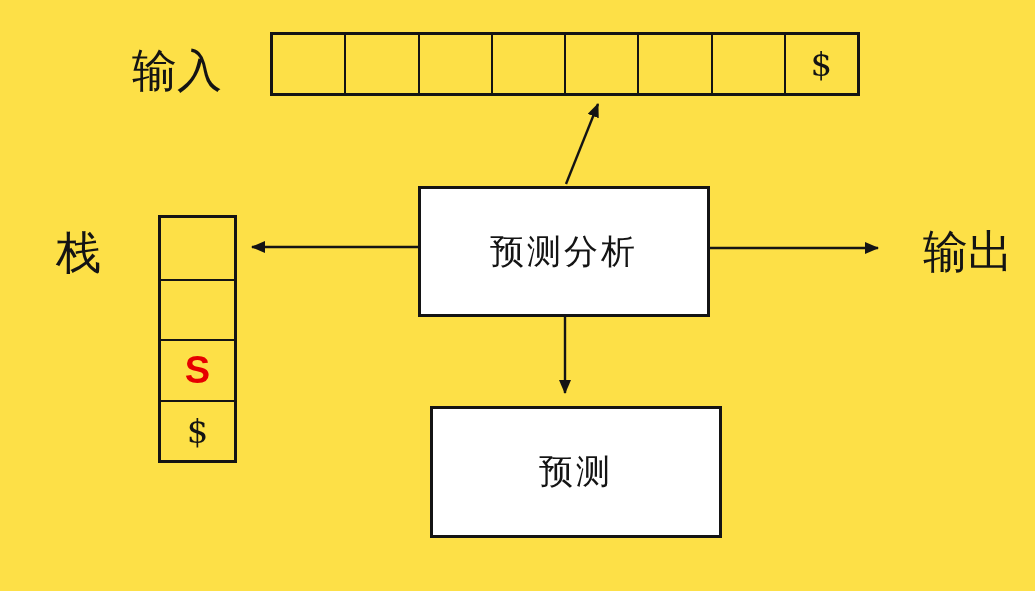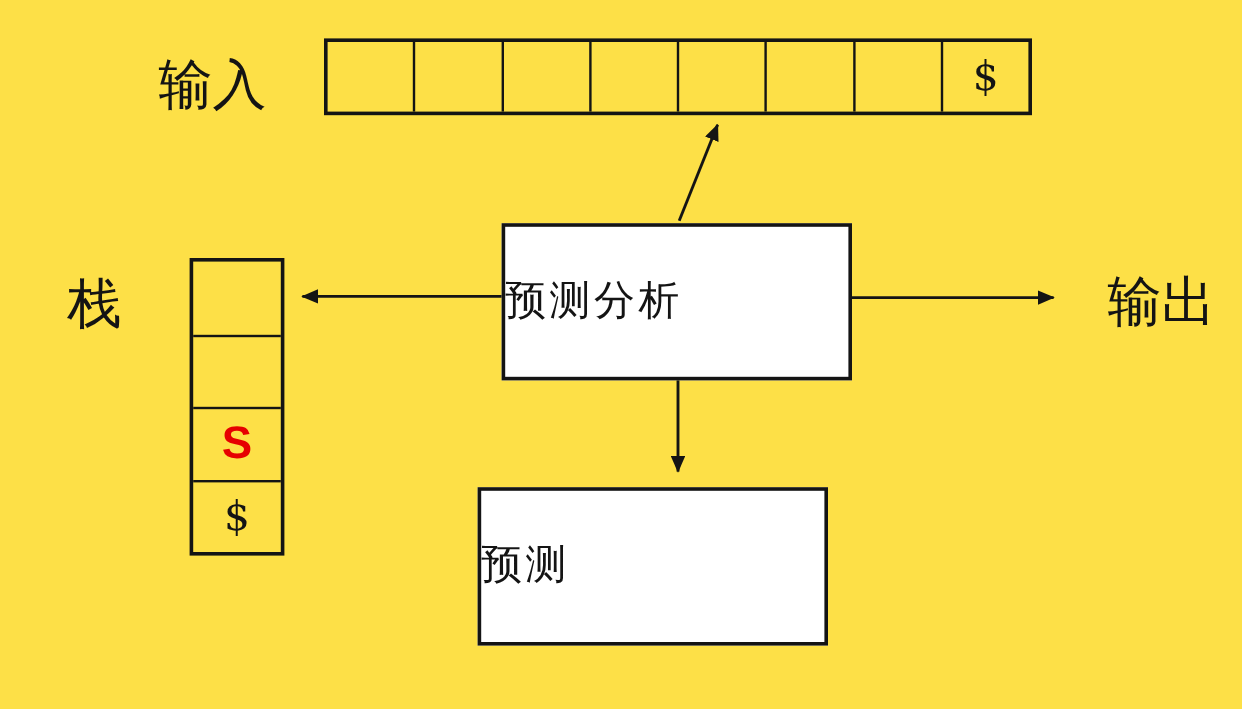--- a/index.html
+++ b/index.html
@@ -71,31 +71,31 @@
     font-size: 38px;
   }
 
   
   .proc-box {
     position: absolute;
     box-sizing: border-box;
     border: 3px solid #141414;
     display: flex;
     flex-direction: column;
-    align-items: flex-start;
+    align-items: center;
     justify-content: center;
     font-size: 34px;
     line-height: 1.45;
     letter-spacing: 3px;
     text-align: center;
     background: #ffffff;
     gap: 20px;
   }
   #parser-box { left: 418px; top: 186px; width: 292px; height: 131px; }
-  #table-box  { left: 398px; top: 406px; width: 292px; height: 132px; }
+  #table-box  { left: 430px; top: 406px; width: 292px; height: 132px; }
   .var-italic { font-style: italic; letter-spacing: 0; }
 
   
   .arrows {
     position: absolute;
     left: 0; top: 0;
     width: 1035px; height: 591px;
     pointer-events: none;
   }
   .arrow-line { stroke: #141414; stroke-width: 2.4; fill: none; }

